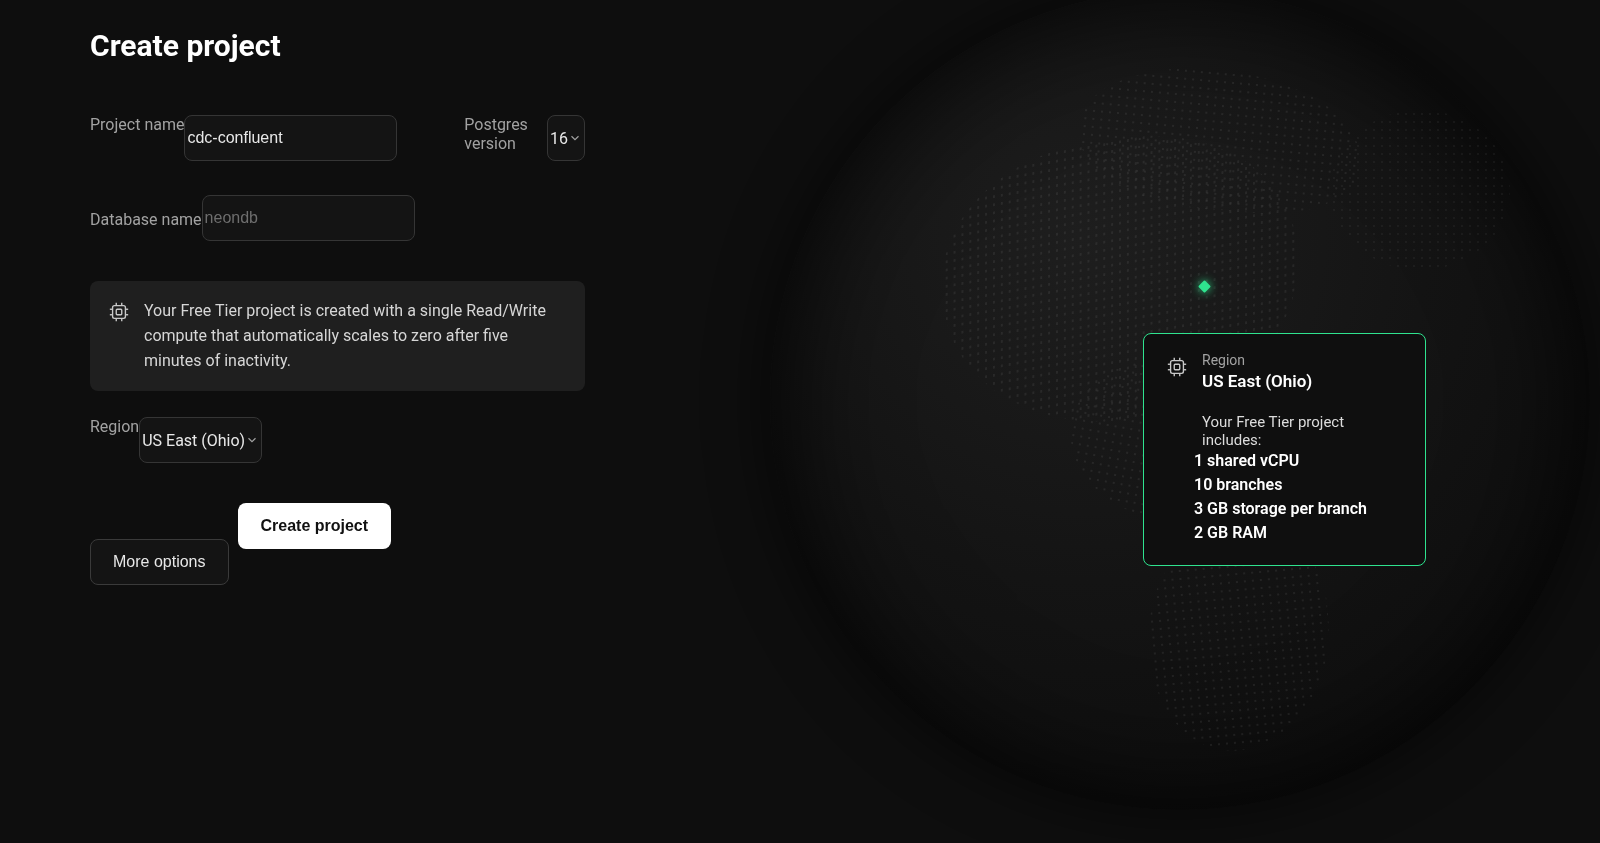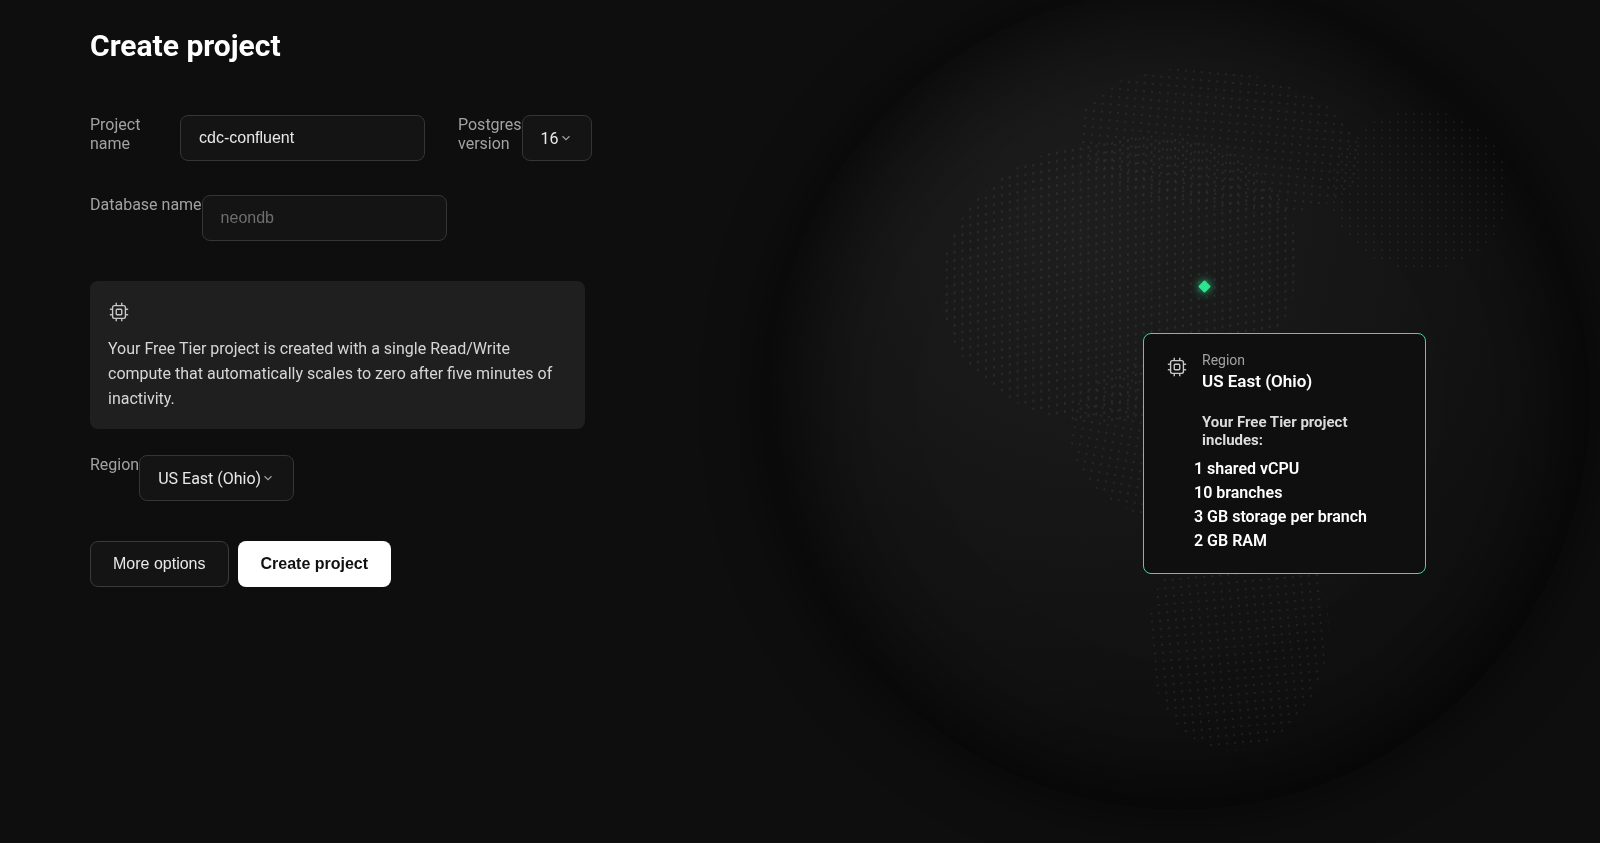--- a/index.html
+++ b/index.html
@@ -37,71 +37,71 @@
     color: #a2a2a2;
     margin-bottom: 12px;
   }
   .input, .select {
     height: 46px;
     background: #141414;
     border: 1px solid #353535;
     border-radius: 8px;
     color: #e8e8e8;
     font-size: 16px;
-    padding: 0 18px;
+    padding: 0 2px;
     outline: none;
   }
   .input::placeholder { color: #6e6e6e; }
   .project-name-field { width: 359px; }
   .pg-version-field { width: 127px; margin-left: 24px; }
   .select {
     display: flex;
     align-items: center;
     justify-content: space-between;
     cursor: pointer;
   }
   .helper {
     font-size: 14px;
     color: #888;
     margin-top: 10px;
   }
   .block-gap { height: 30px; }
-  .db-name-field { width: 495px; }
+  .db-name-field { width: 495px; align-items: flex-end; }
   .info-box {
     width: 495px;
     background: #1f1f1f;
     border-radius: 8px;
     padding: 18px 18px 18px 18px;
     display: flex;
     gap: 14px;
     color: #d6d6d6;
     font-size: 16px;
     line-height: 1.55;
     margin-top: 40px;
-    flex-direction: column;
   }
   .region-field { width: 495px; margin-top: 26px; }
   .actions {
     display: flex;
     gap: 9px;
     margin-top: 40px;
   }
   .btn {
     height: 46px;
     border-radius: 8px;
     font-size: 16px;
     font-weight: 500;
     padding: 0 22px;
     cursor: pointer;
     border: 1px solid transparent;
   }
   .btn-secondary {
     background: #141414;
     border: 1px solid #3a3a3a;
     color: #e8e8e8;
+    margin-top: 36px;
   }
   .btn-primary {
     background: #ffffff;
     color: #111111;
     font-weight: 600;
   }
   .chevron {
     width: 14px; height: 14px;
     stroke: #a2a2a2; stroke-width: 2; fill: none;
   }
@@ -181,23 +181,22 @@
   }
   .region-value {
     font-size: 17px;
     font-weight: 600;
     color: #ffffff;
     margin-top: 2px;
   }
   .includes-title {
     font-size: 15px;
     color: #dcdcdc;
-    font-weight: 700;
+    font-weight: 400;
     margin-left: 36px;
-    margin-bottom: 8px;
   }
   .includes-list {
     list-style: none;
     margin-left: 28px;
   }
   .includes-list li {
     font-size: 16px;
     color: #ffffff;
     font-weight: 600;
     line-height: 1.5;

